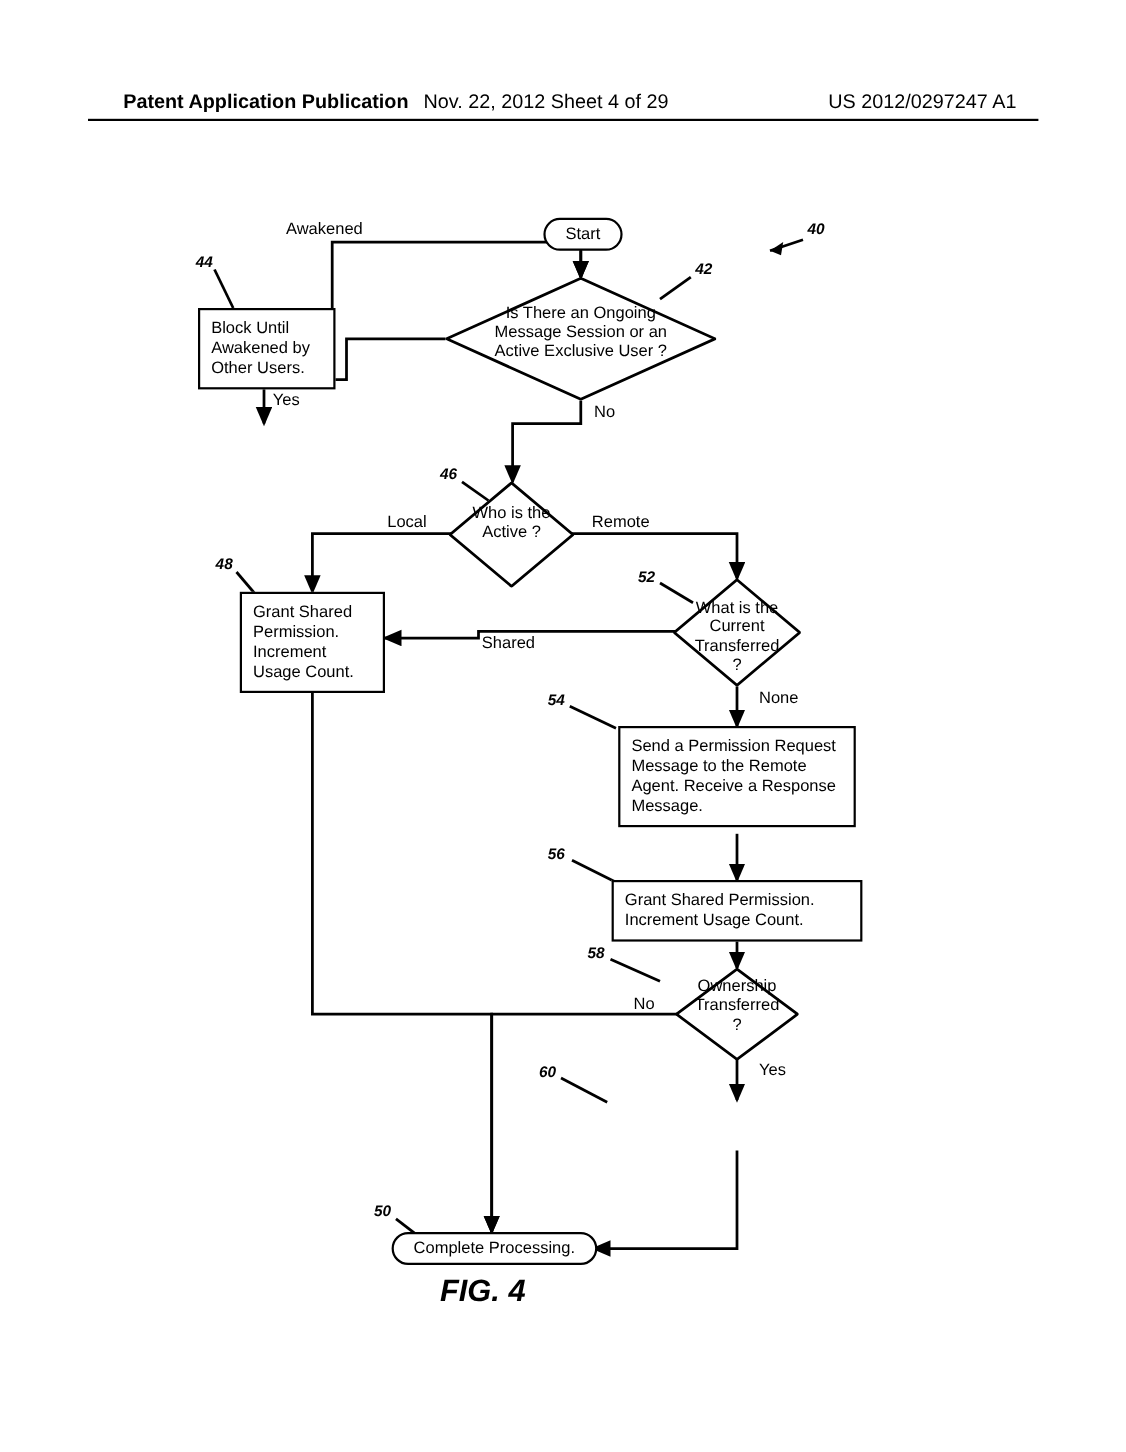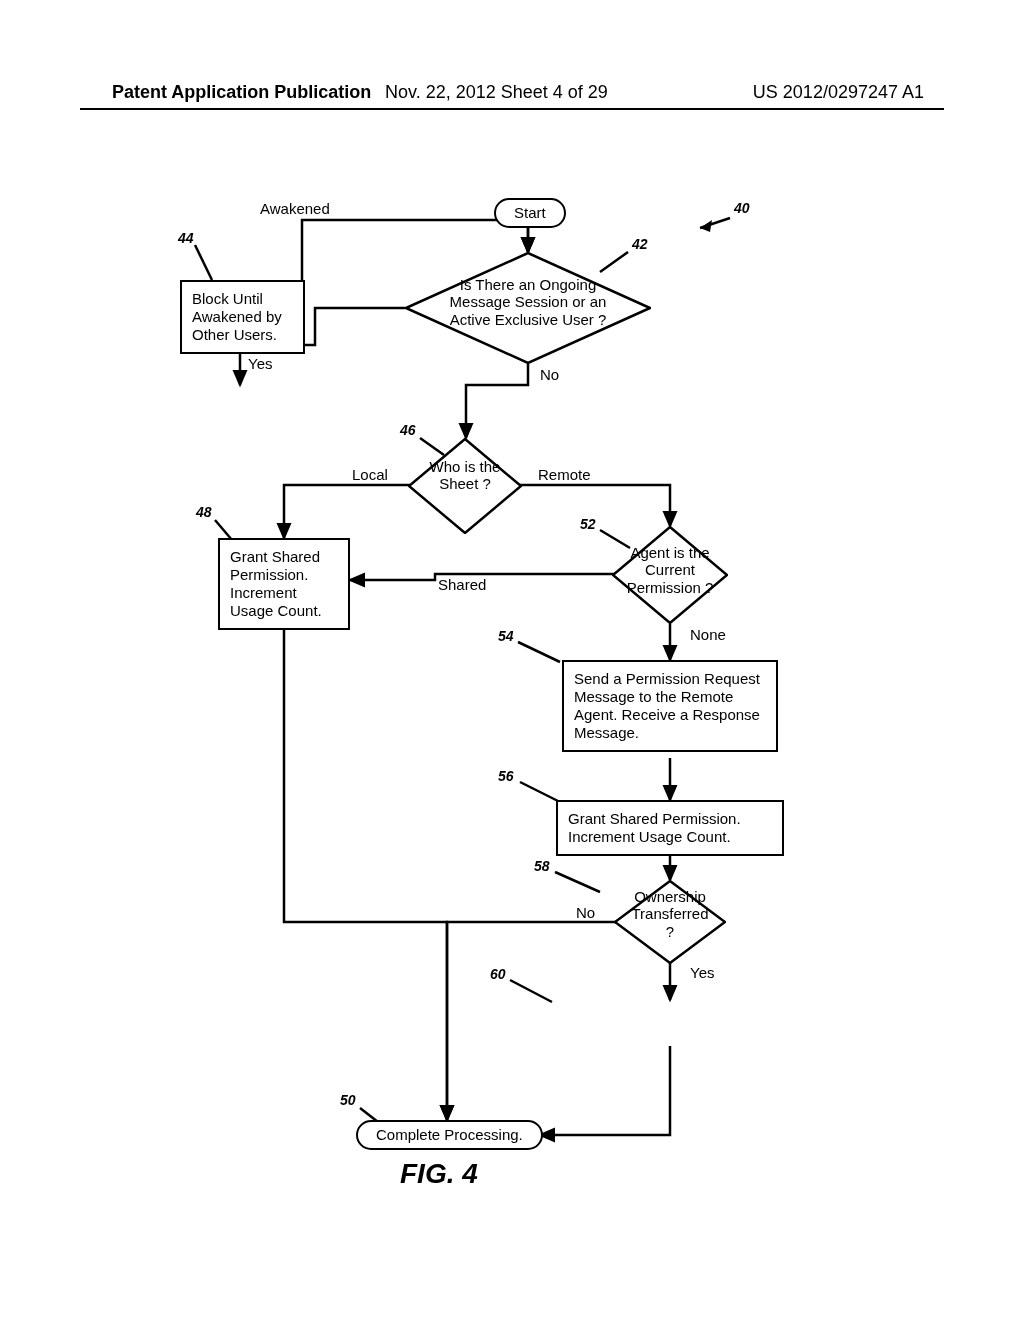--- a/index.html
+++ b/index.html
@@ -163,30 +163,30 @@
       </svg>
     <div class="diamond-text" style="left:26px;top:24px;width:194px">Is There an Ongoing Message Session or an Active Exclusive User ?</div>
   </div>
 
   <div class="node process" style="left:180px;top:100px;width:125px">Block Until Awakened by Other Users.</div>
 
   <div class="diamond-wrap" style="left:408px;top:258px;width:114px;height:96px">
     <svg width="114" height="96" style="position:absolute">
         <polygon points="57,1 113,48 57,95 1,48" fill="#fff" stroke="#000" stroke-width="2.5"></polygon>
       </svg>
-    <div class="diamond-text" style="left:18px;top:20px;width:78px">Who is the Sheet ?</div>
+    <div class="diamond-text" style="left:18px;top:20px;width:78px">Who is the Active ?</div>
   </div>
 
   <div class="node process" style="left:218px;top:358px;width:132px">Grant Shared Permission. Increment Usage Count.</div>
 
   <div class="diamond-wrap" style="left:612px;top:346px;width:116px;height:98px">
     <svg width="116" height="98" style="position:absolute">
         <polygon points="58,1 115,49 58,97 1,49" fill="#fff" stroke="#000" stroke-width="2.5"></polygon>
       </svg>
-    <div class="diamond-text" style="left:14px;top:18px;width:88px">Agent is the Current Permission ?</div>
+    <div class="diamond-text" style="left:14px;top:18px;width:88px">What is the Current Transferred ?</div>
   </div>
 
   <div class="node process" style="left:562px;top:480px;width:216px">Send a Permission Request Message to the Remote Agent. Receive a Response Message.</div>
 
   <div class="node process" style="left:556px;top:620px;width:228px">Grant Shared Permission. Increment Usage Count.</div>
 
   <div class="diamond-wrap" style="left:614px;top:700px;width:112px;height:84px">
     <svg width="112" height="84" style="position:absolute">
         <polygon points="56,1 111,42 56,83 1,42" fill="#fff" stroke="#000" stroke-width="2.5"></polygon>
       </svg>

